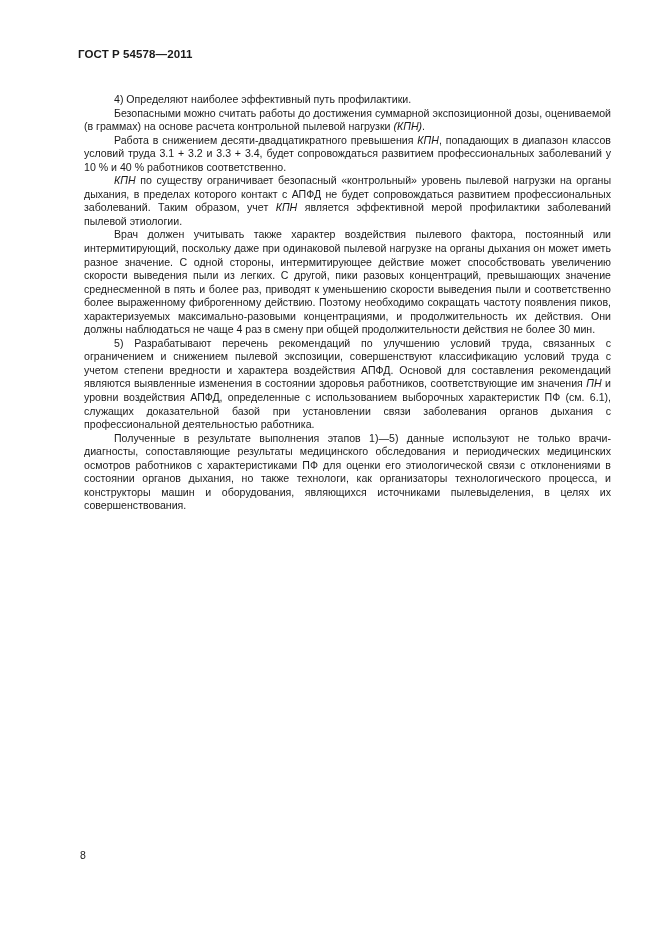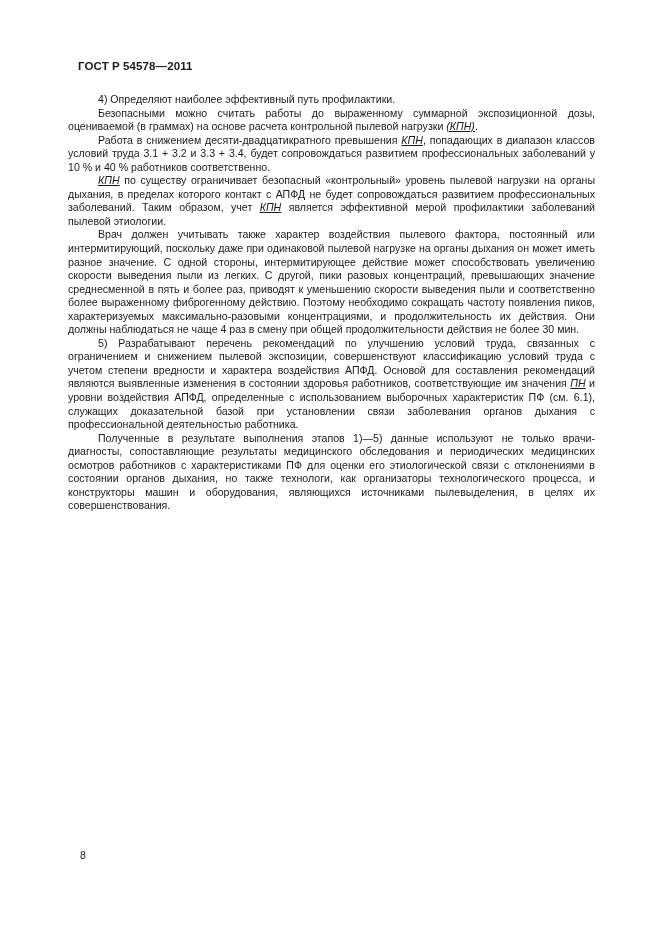--- a/index.html
+++ b/index.html
@@ -1,33 +1,33 @@
 <!DOCTYPE html>
 <html><head>
   <meta charset="utf-8">
   <style>
     html, body { margin: 0; padding: 0; background: #ffffff; }
     body { width: 661px; height: 936px; position: relative; overflow: hidden; font-family: "Liberation Sans", sans-serif; color: #1a1a1a; }
-    .page-header { position: absolute; left: 78px; top: 60px; font-size: 11.5px; font-weight: bold; letter-spacing: 0.1px; }
-    .body-text { position: absolute; left: 68px; top: 93px; width: 527px; font-size: 10.6px; line-height: 13.55px; }
+    .page-header { position: absolute; left: 78px; top: 48px; font-size: 11.5px; font-weight: bold; letter-spacing: 0.1px; }
+    .body-text { position: absolute; left: 84px; top: 93px; width: 527px; font-size: 10.6px; line-height: 13.55px; }
     .para { margin: 0; text-indent: 30px; text-align: justify; }
-    .para .i { font-style: italic; text-decoration: underline; }
+    .para .i { font-style: italic; }
     .page-number { position: absolute; left: 80px; top: 849px; font-size: 10.5px; }
   </style>
 </head>
 <body>
 
 <div class="page-header">ГОСТ Р 54578—2011</div>
 
 <div class="body-text">
   <p class="para">
     <span>4)  Определяют наиболее эффективный путь профилактики.</span>
   </p>
   <p class="para">
-    <span>Безопасными можно считать работы до выраженному суммарной экспозиционной дозы, оцениваемой (в граммах) на основе расчета контрольной пылевой нагрузки </span><span class="i">(КПН)</span><span>.</span>
+    <span>Безопасными можно считать работы до достижения суммарной экспозиционной дозы, оцениваемой (в граммах) на основе расчета контрольной пылевой нагрузки </span><span class="i">(КПН)</span><span>.</span>
   </p>
   <p class="para">
     <span>Работа в снижением десяти-двадцатикратного превышения </span><span class="i">КПН</span><span>, попадающих в диапазон классов условий труда 3.1 + 3.2 и 3.3 + 3.4, будет сопровождаться развитием профессиональных заболеваний у 10 % и 40 % работников соответственно.</span>
   </p>
   <p class="para">
     <span class="i">КПН</span><span> по существу ограничивает безопасный «контрольный» уровень пылевой нагрузки на органы дыхания, в пределах которого контакт с АПФД не будет сопровождаться развитием профессиональных заболеваний. Таким образом, учет </span><span class="i">КПН</span><span> является эффективной мерой профилактики заболеваний пылевой этиологии.</span>
   </p>
   <p class="para">
     <span>Врач должен учитывать также характер воздействия пылевого фактора, постоянный или интермитирующий, поскольку даже при одинаковой пылевой нагрузке на органы дыхания он может иметь разное значение. С одной стороны, интермитирующее действие может способствовать увеличению скорости выведения пыли из легких. С другой, пики разовых концентраций, превышающих значение среднесменной в пять и более раз, приводят к уменьшению скорости выведения пыли и соответственно более выраженному фиброгенному действию. Поэтому необходимо сокращать частоту появления пиков, характеризуемых максимально-разовыми концентрациями, и продолжительность их действия. Они должны наблюдаться не чаще 4 раз в смену при общей продолжительности действия не более 30 мин.</span>
   </p>

